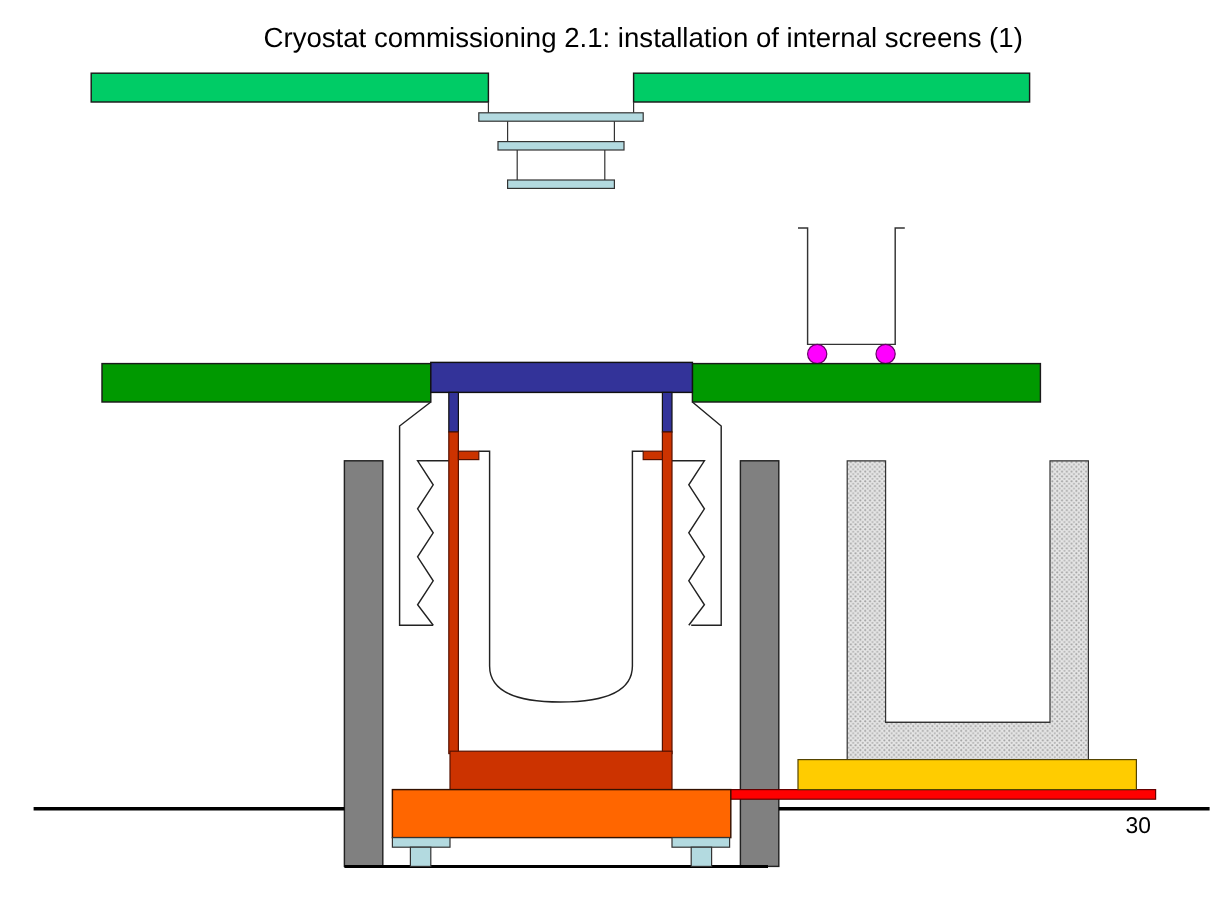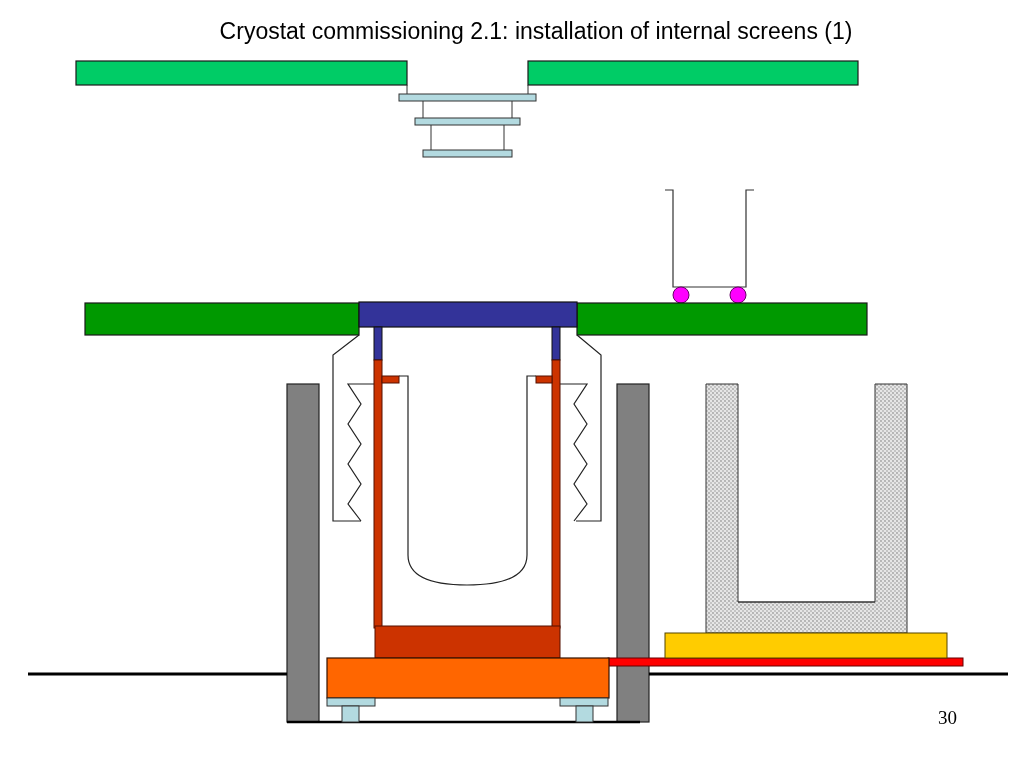--- a/index.html
+++ b/index.html
@@ -2,22 +2,22 @@
 <html><head>
   <meta charset="utf-8">
   <style>
     html, body { margin: 0; padding: 0; background: #ffffff; }
     body { width: 1024px; height: 768px; position: relative; overflow: hidden; }
     .title {
       position: absolute; left: 0; top: 18px; width: 1000px; text-align: center;
       font-family: "Liberation Sans", sans-serif; font-size: 23px; color: #000; padding-left: 36px;
     }
     .pagenum {
-      position: absolute; left: 938px; top: 707px;
-      font-family: Liberation Serif, serif; font-size: 19px; color: #000;
+      position: absolute; left: 938px; top: 678px;
+      font-family: Liberation Sans, sans-serif; font-size: 19px; color: #000;
     }
     svg.diagram { position: absolute; left: 0; top: 0; }
   </style>
 </head>
 <body>
 
 <div class="title">Cryostat commissioning 2.1: installation of internal screens (1)</div>
 
 <svg class="diagram" width="1024" height="768" viewBox="0 0 1024 768">
   <defs>

